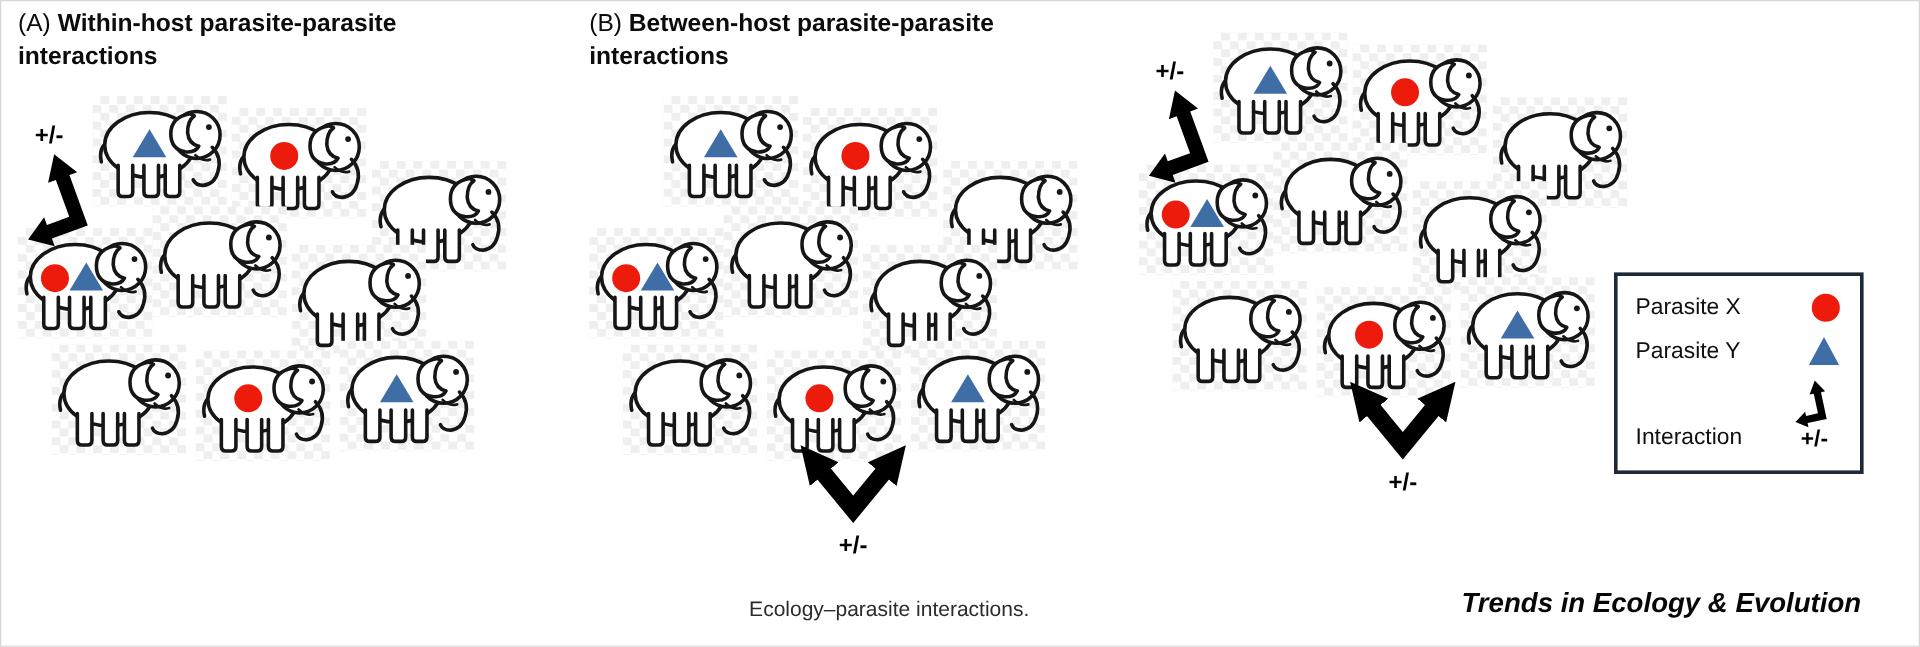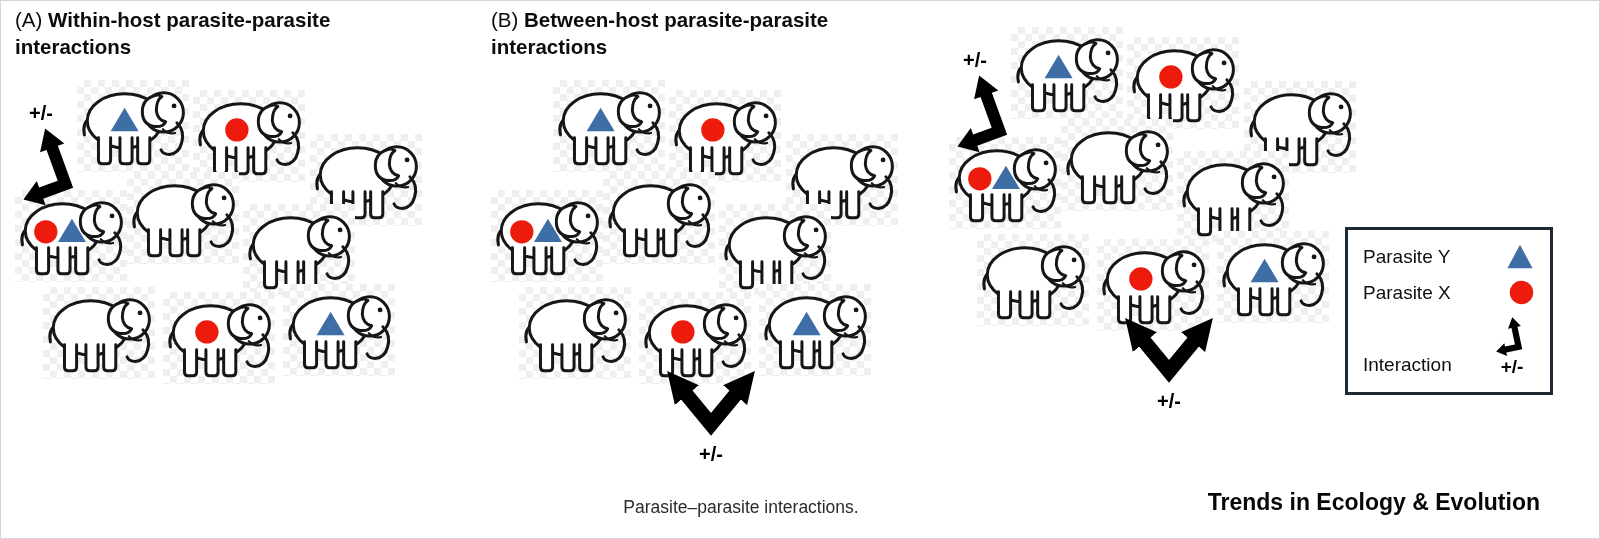--- a/index.html
+++ b/index.html
@@ -39,22 +39,22 @@
   }
   .lrow{display:flex; justify-content:space-between; align-items:center; margin-bottom:9px;}
   .lrow.interaction{align-items:flex-end; margin-bottom:0;}
   .llabel{font-size:19px; color:#101010;}
   .lsym{line-height:0;}
   .arrowsym{display:flex; flex-direction:column; align-items:center;}
   .lsuffix{font-size:19px; font-weight:700; line-height:1; margin-top:-2px; color:#000;}
   
   .caption{position:absolute; left:470px; width:540px; top:496px; text-align:center;
            font-size:17.5px; color:#2b2b2b;}
-  .journal{position:absolute; right:59px; top:488px; font-size:23px; font-weight:700;
-           color:#070707;}
+  .journal{position:absolute; right:48px; top:488px; font-size:23px; font-weight:700;
+           font-style:italic; color:#070707;}
 </style>
 </head>
 <body>
 
 <div class="fig">
 
   <svg width="0" height="0" style="position:absolute" aria-hidden="true">
     <defs>
       <marker id="ah" viewBox="0 0 10 10" refX="2.5" refY="5" markerWidth="30" markerHeight="30" orient="auto-start-reverse" markerUnits="userSpaceOnUse">
         <path d="M0 0 L10 5 L0 10 Z" fill="#000"></path>
@@ -492,41 +492,41 @@
     <svg viewBox="0 0 100 80" width="104" height="83">
       <path d="M22 30 L50 64 L78 30" fill="none" stroke="#000" stroke-width="14" marker-start="url(#ah)" marker-end="url(#ah)"></path>
     </svg>
     <div class="arrow-label">+/-</div></div>
         </div>
       </section>
     </div>
 
   <aside class="legend">
     <div class="lrow">
+      <span class="llabel">Parasite X</span>
+      <span class="lsym">
+        <svg viewBox="0 0 30 30" width="27" height="27">
+            <circle cx="15" cy="15" r="13" class="px"></circle>
+          </svg>
+      </span>
+    </div>
+    <div class="lrow">
       <span class="llabel">Parasite Y</span>
       <span class="lsym">
         <svg viewBox="0 0 30 30" width="30" height="27">
             <polygon points="15,2 1,28 29,28" class="py"></polygon>
-          </svg>
-      </span>
-    </div>
-    <div class="lrow">
-      <span class="llabel">Parasite X</span>
-      <span class="lsym">
-        <svg viewBox="0 0 30 30" width="27" height="27">
-            <circle cx="15" cy="15" r="13" class="px"></circle>
           </svg>
       </span>
     </div>
     <div class="lrow interaction">
       <span class="llabel">Interaction</span>
       <span class="lsym arrowsym">
         <svg viewBox="0 0 100 100" width="46" height="44">
           <path d="M53 30 L53 68 L30 68 L30 60 L8 75 L30 90 L30 82 L67 82 L67 30 L75 30 L60 6 L45 30 Z" transform="rotate(-12 50 50)" fill="#000"></path>
         </svg>
         <span class="lsuffix">+/-</span>
       </span>
     </div>
   </aside>
 
-  <div class="caption">Parasite–parasite interactions.</div>
+  <div class="caption">Ecology–parasite interactions.</div>
   <div class="journal">Trends in Ecology &amp; Evolution</div>
 </div>
 
 </body></html>

